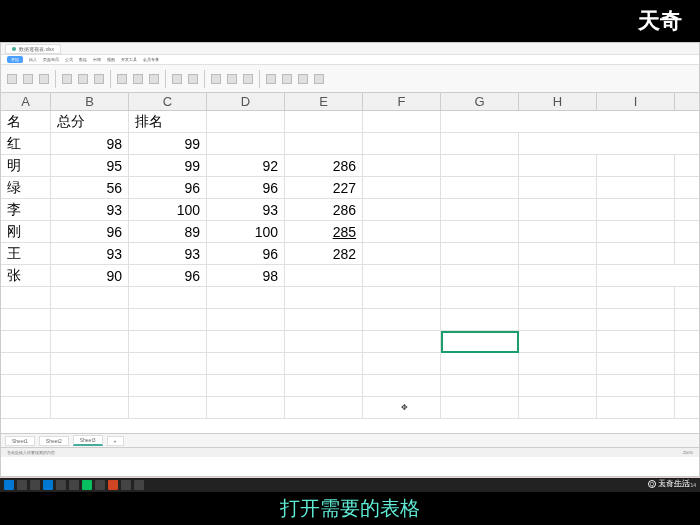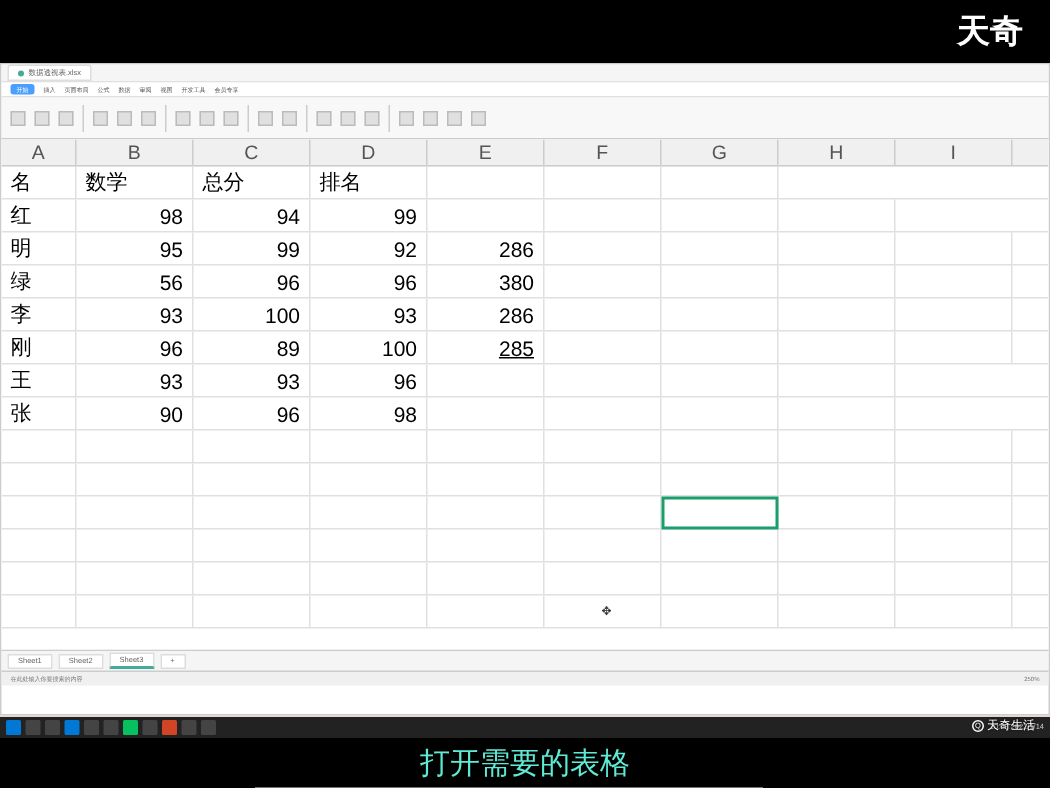--- a/index.html
+++ b/index.html
@@ -139,32 +139,30 @@
         <div class="ch" style="width:78px">D</div>
         <div class="ch" style="width:78px">E</div>
         <div class="ch" style="width:78px">F</div>
         <div class="ch" style="width:78px">G</div>
         <div class="ch" style="width:78px">H</div>
         <div class="ch" style="width:78px">I</div>
       </div>
       <div class="rows">
         <div class="row">
           <div class="cell" style="width:50px">名</div>
-          <div class="cell" style="width:78px">数学</div>
           <div class="cell" style="width:78px">总分</div>
           <div class="cell" style="width:78px">排名</div>
           <div class="cell" style="width:78px"></div>
           <div class="cell" style="width:78px"></div>
           <div class="cell" style="width:78px"></div>
         </div>
         <div id="datarows">
             <div class="row">
               <div class="cell" style="width: 50px;">红</div>
               <div class="cell num" style="width: 78px;">98</div>
-              <div class="cell num" style="width: 78px;">94</div>
               <div class="cell num" style="width: 78px;">99</div>
               <div class="cell" style="width: 78px;"></div>
               <div class="cell" style="width: 78px;"></div>
               <div class="cell" style="width: 78px;"></div>
               <div class="cell" style="width: 78px;"></div>
             </div>
             <div class="row">
               <div class="cell" style="width: 50px;">明</div>
               <div class="cell num" style="width: 78px;">95</div>
               <div class="cell num" style="width: 78px;">99</div>
@@ -173,21 +171,21 @@
               <div class="cell" style="width: 78px;"></div>
               <div class="cell" style="width: 78px;"></div>
               <div class="cell" style="width: 78px;"></div>
               <div class="cell" style="width: 78px;"></div>
             </div>
             <div class="row">
               <div class="cell" style="width: 50px;">绿</div>
               <div class="cell num" style="width: 78px;">56</div>
               <div class="cell num" style="width: 78px;">96</div>
               <div class="cell num" style="width: 78px;">96</div>
-              <div class="cell num" style="width: 78px;">380</div>
+              <div class="cell num" style="width: 78px;">227</div>
               <div class="cell" style="width: 78px;"></div>
               <div class="cell" style="width: 78px;"></div>
               <div class="cell" style="width: 78px;"></div>
               <div class="cell" style="width: 78px;"></div>
             </div>
             <div class="row">
               <div class="cell" style="width: 50px;">李</div>
               <div class="cell num" style="width: 78px;">93</div>
               <div class="cell num" style="width: 78px;">100</div>
               <div class="cell num" style="width: 78px;">93</div>
@@ -206,20 +204,21 @@
               <div class="cell" style="width: 78px;"></div>
               <div class="cell" style="width: 78px;"></div>
               <div class="cell" style="width: 78px;"></div>
               <div class="cell" style="width: 78px;"></div>
             </div>
             <div class="row">
               <div class="cell" style="width: 50px;">王</div>
               <div class="cell num" style="width: 78px;">93</div>
               <div class="cell num" style="width: 78px;">93</div>
               <div class="cell num" style="width: 78px;">96</div>
+              <div class="cell num" style="width: 78px;">282</div>
               <div class="cell" style="width: 78px;"></div>
               <div class="cell" style="width: 78px;"></div>
               <div class="cell" style="width: 78px;"></div>
               <div class="cell" style="width: 78px;"></div>
             </div>
             <div class="row">
               <div class="cell" style="width: 50px;">张</div>
               <div class="cell num" style="width: 78px;">90</div>
               <div class="cell num" style="width: 78px;">96</div>
               <div class="cell num" style="width: 78px;">98</div>

